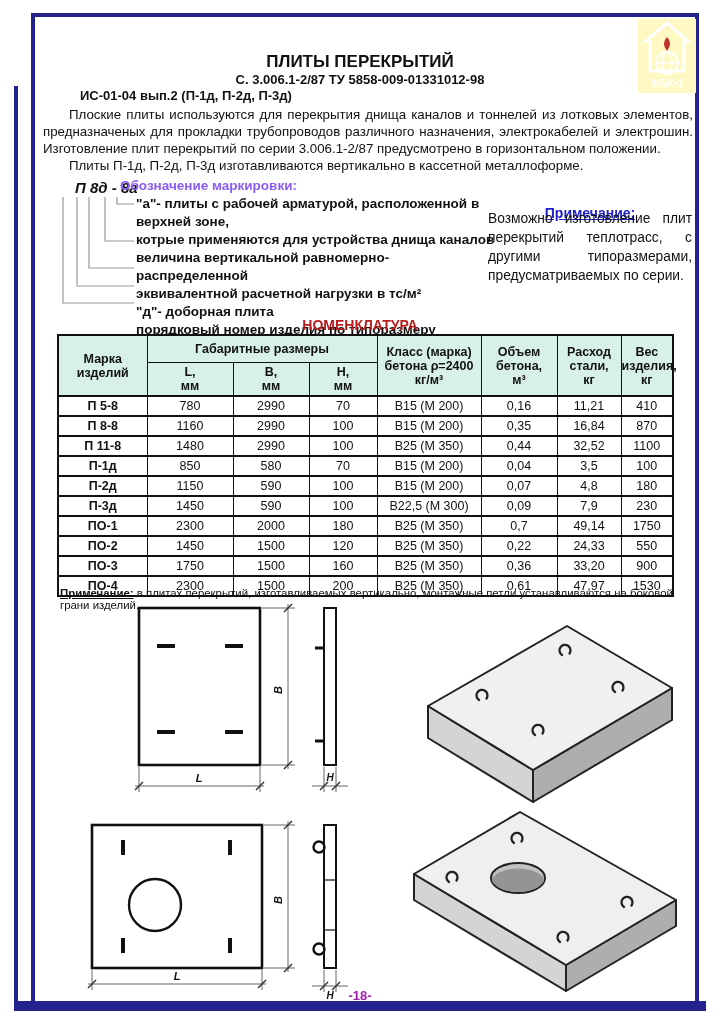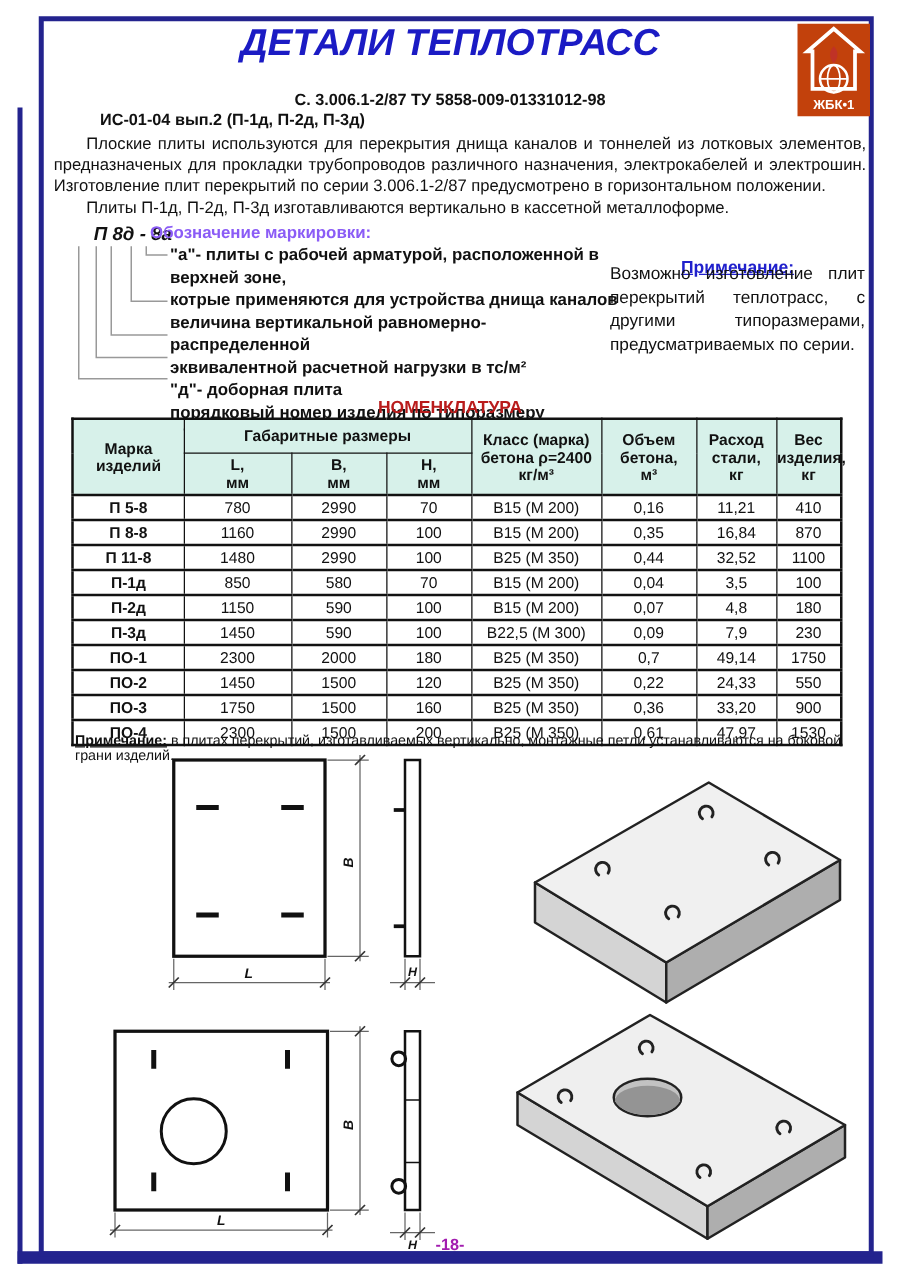--- a/index.html
+++ b/index.html
@@ -12,21 +12,21 @@
 
   
   .title{position:absolute;left:80px;top:18px;width:560px;text-align:center;
          font-size:30px;font-weight:bold;font-style:italic;color:#1b1bc4;letter-spacing:0px;}
   .subtitle{position:absolute;left:80px;top:52px;width:560px;text-align:center;
          font-size:17px;font-weight:bold;}
   .docline1{position:absolute;left:80px;top:72px;width:560px;text-align:center;
          font-size:13px;font-weight:bold;}
   .docline2{position:absolute;left:80px;top:88px;width:560px;text-align:left;
          font-size:13px;font-weight:bold;}
-  .logo{position:absolute;left:638px;top:19px;width:58px;height:74px;background:#c2410c;}
+  .logo{position:absolute;left:638px;top:19px;width:58px;height:74px;background:#fef9c3;}
 
   
   .intro1{position:absolute;left:43px;top:106px;width:650px;font-size:13.3px;line-height:17px;
           text-align:justify;text-indent:26px;}
   .intro2{position:absolute;left:43px;top:157px;width:650px;font-size:13.3px;line-height:17px;
           text-indent:26px;}
 
   
   .mark-code{position:absolute;left:55px;top:179px;font-size:15px;font-weight:bold;font-style:italic;margin-left:20px;}
   .mark-head{position:absolute;left:120px;top:178px;font-size:13.5px;font-weight:bold;color:#8b5cf6;}
@@ -62,21 +62,21 @@
            font-size:13px;font-weight:bold;color:#a21caf;}
 </style>
 </head>
 <body>
 
 <div id="canvas">
   <div class="left-line"></div>
   <div class="bottom-bar"></div>
   <div class="frame"></div>
 
-  <div class="title">ДЕТАЛИ ТЕПЛОТРАСС</div>
+  <div class="subtitle">ПЛИТЫ ПЕРЕКРЫТИЙ</div>
   <div class="docline1">С. 3.006.1-2/87  ТУ 5858-009-01331012-98</div>
   <div class="docline2">ИС-01-04 вып.2 (П-1д, П-2д, П-3д)</div>
 
   <div class="logo">
     <svg width="58" height="74" viewBox="0 0 58 74">
       <polygon points="29,4 8,22 12,22 12,52 46,52 46,22 50,22" fill="none" stroke="#ffffff" stroke-width="3"></polygon>
       <path d="M29,18 q6,6 0,14 q-6,-8 0,-14 Z" fill="#c03226"></path>
       <circle cx="29" cy="44" r="11" fill="none" stroke="#ffffff" stroke-width="2"></circle>
       <ellipse cx="29" cy="44" rx="5" ry="11" fill="none" stroke="#ffffff" stroke-width="1.4"></ellipse>
       <line x1="18" y1="44" x2="40" y2="44" stroke="#ffffff" stroke-width="1.4"></line>

